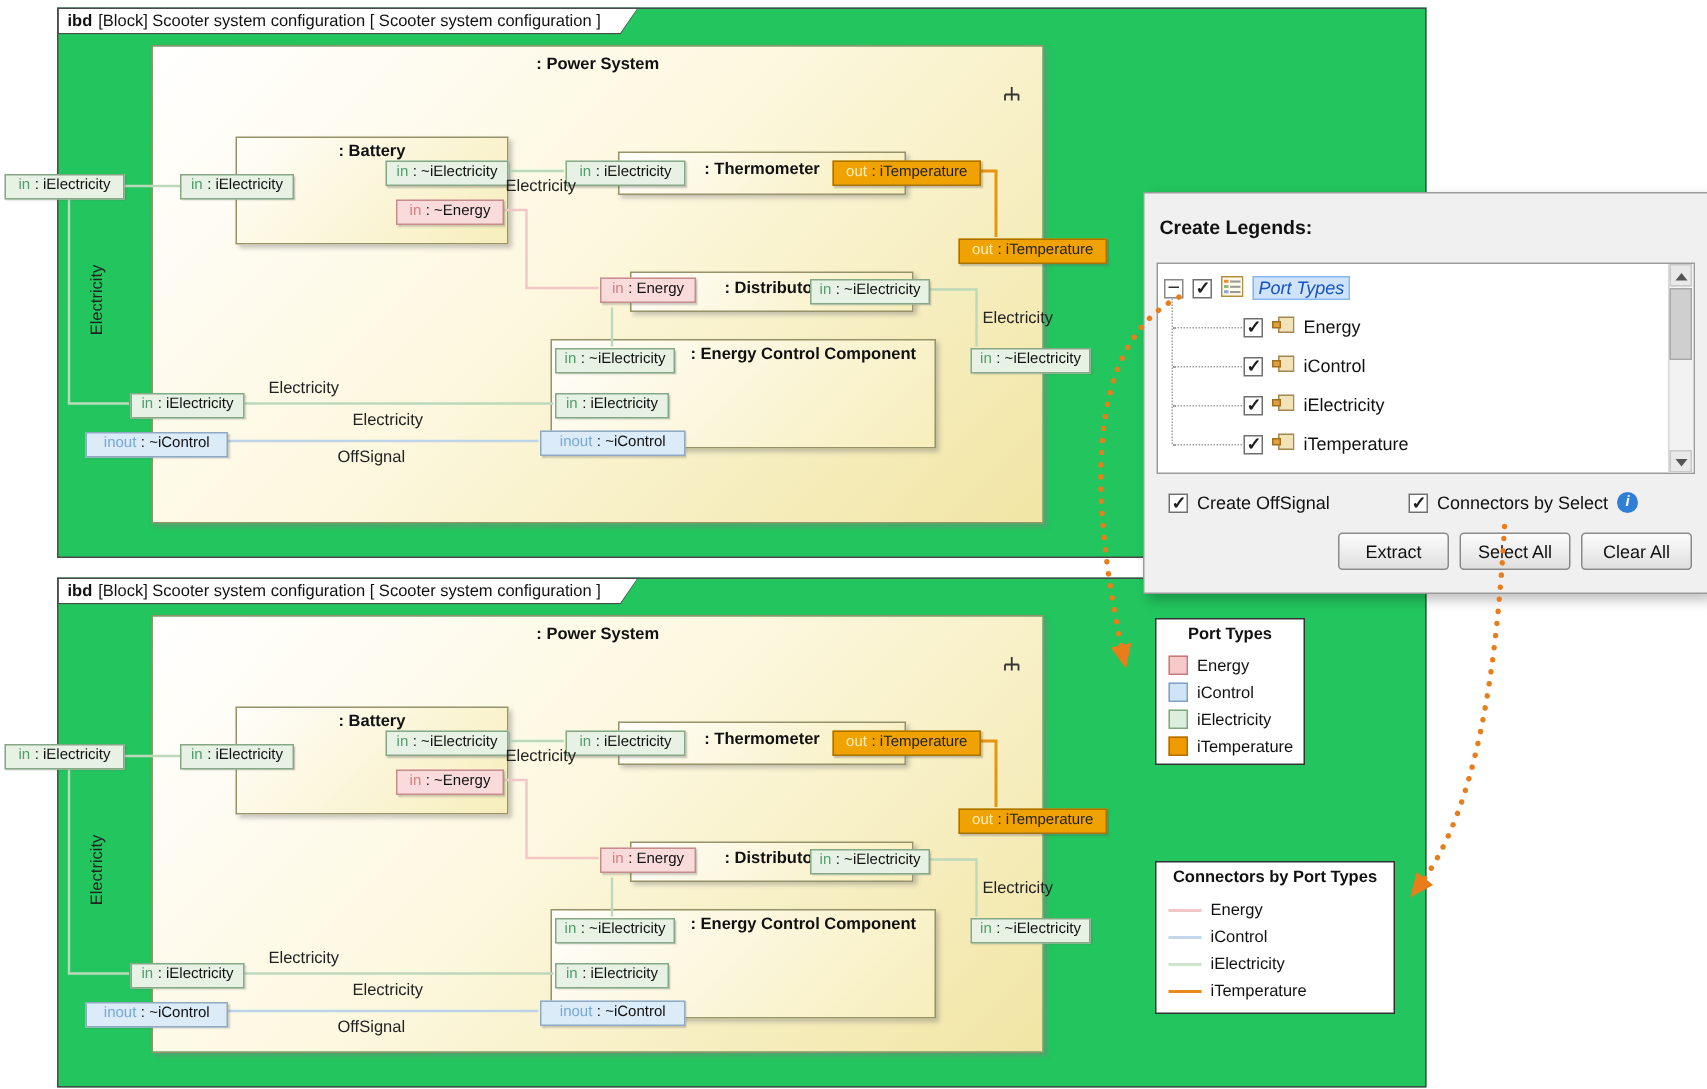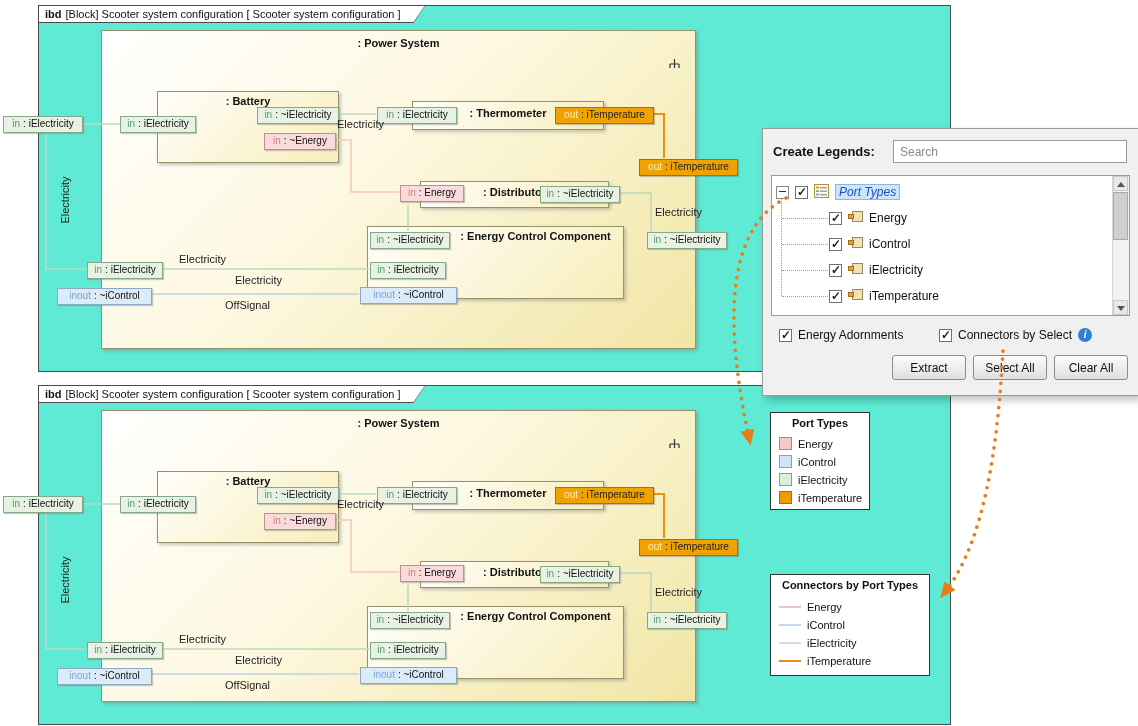--- a/index.html
+++ b/index.html
@@ -1,20 +1,20 @@
 <!DOCTYPE html>
 <html><head>
 <meta charset="utf-8">
 <style>
   html,body{margin:0;padding:0;background:#fff;}
   .canvas{position:relative;width:1138px;height:726px;background:#fff;overflow:hidden;
           font-family:"Liberation Sans",sans-serif;color:#111;}
 
   
-  .frame{position:absolute;left:38px;width:911px;background:#5eead4;border:1px solid #4a4a4a;}
+  .frame{position:absolute;left:38px;width:911px;background:#22c55e;border:1px solid #4a4a4a;}
   #frame-a{top:5px;height:365px;}
   #frame-b{top:385px;height:338px;}
 
   .tab-outer{position:absolute;top:-1px;left:-1px;background:#4a4a4a;z-index:4;
              clip-path:polygon(0 0,100% 0,calc(100% - 12px) 100%,0 100%);padding:1px;}
   .tab-inner{background:#fff;clip-path:polygon(0 0,100% 0,calc(100% - 11px) 100%,0 100%);
              padding:2px 24px 2px 6px;font-size:11px;white-space:nowrap;}
   .tab-kind{font-weight:bold;margin-right:4px;}
 
   .ps-block{position:absolute;left:62px;right:254px;top:24px;bottom:22px;border:1px solid #96936a;
@@ -220,21 +220,20 @@
   <div class="conn-label rot">Electricity</div>
   <div class="conn-label" style="left:298px;top:112px">Electricity</div>
   <div class="conn-label" style="left:140px;top:247px">Electricity</div>
   <div class="conn-label" style="left:196px;top:268px">Electricity</div>
   <div class="conn-label" style="left:616px;top:200px">Electricity</div>
   <div class="conn-label" style="left:186px;top:293px">OffSignal</div>
 </div>
 
   <div id="dialog">
     <div class="dlg-title">Create Legends:</div>
-    <input class="dlg-search" placeholder="Search" style="">
 
     <div class="tree">
       <div class="guide-v"></div>
       <div class="guide-h" style="top:42px"></div>
       <div class="guide-h" style="top:68px"></div>
       <div class="guide-h" style="top:94px"></div>
       <div class="guide-h" style="top:120px"></div>
 
       <div class="trow" style="left:4px;top:5px">
         <span class="expander"></span>
@@ -286,21 +285,21 @@
 
       <div class="sb">
         <div class="sb-up"></div>
         <div class="sb-thumb"></div>
         <div class="sb-dn"></div>
       </div>
     </div>
 
     <div class="chk-group" style="left:16px;top:199px">
       <span class="cb checked"></span>
-      <span>Energy Adornments</span>
+      <span>Create OffSignal</span>
     </div>
     <div class="chk-group" style="left:176px;top:199px">
       <span class="cb checked"></span>
       <span>Connectors by Select</span>
       <span class="info"></span>
     </div>
 
     <div class="btn-row">
       <button class="btn">Extract</button>
       <button class="btn">Select All</button>

